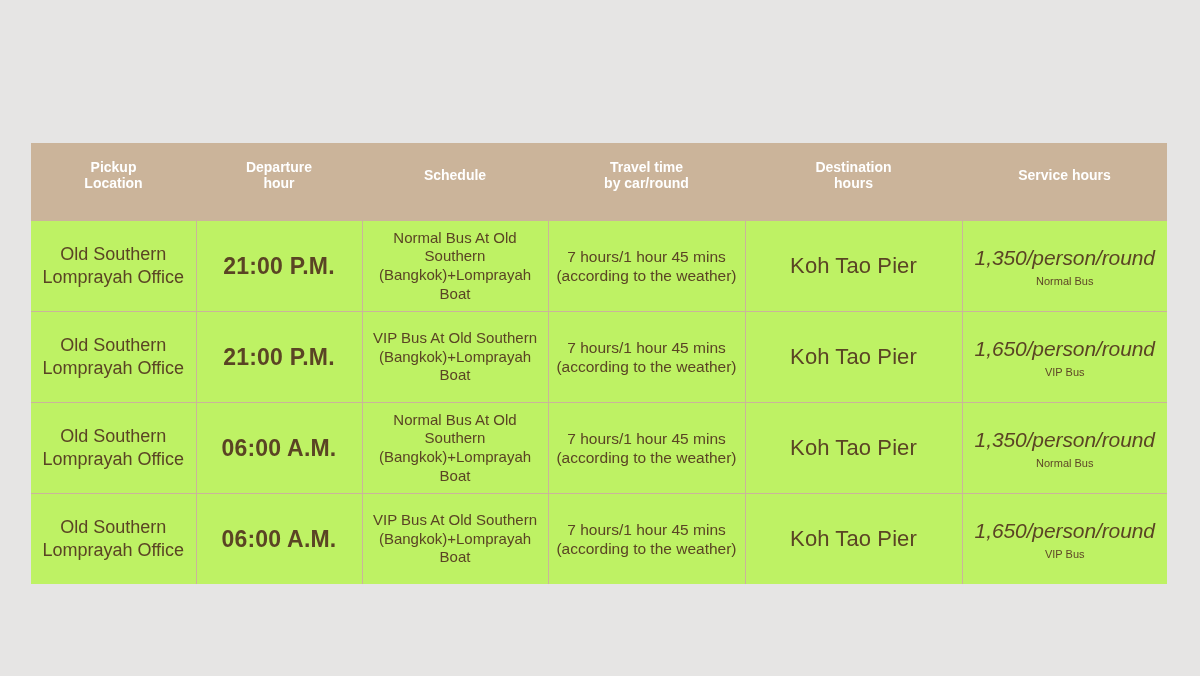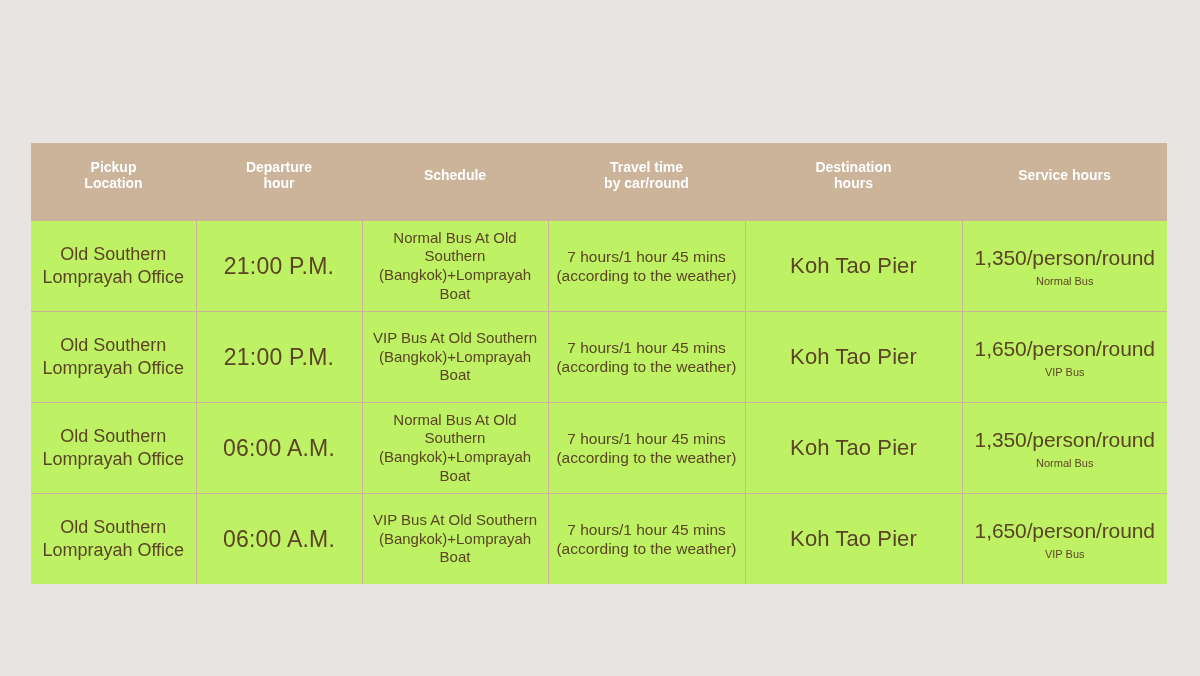--- a/index.html
+++ b/index.html
@@ -71,21 +71,21 @@
   .col-dest     { width: 217px; }
   .col-rates    { width: 205px; }
 
   .cell-pickup {
     font-size: 18px;
     line-height: 1.28;
     color: #5e4727;
   }
   .cell-time {
     font-size: 23px;
-    font-weight: normal;
+    font-weight: bold;
     color: #5a4424;
     letter-spacing: 0.2px;
   }
   .cell-company {
     font-size: 15px;
     line-height: 1.25;
     color: #5e4727;
   }
   .cell-travel {
     font-size: 15.5px;
@@ -95,20 +95,21 @@
   .cell-dest {
     font-size: 22px;
     color: #5a4424;
     letter-spacing: 0.1px;
   }
   .rate-main {
     font-size: 21px;
     color: #5a4424;
     letter-spacing: -0.1px;
     white-space: nowrap;
+    font-style: italic;
   }
   .rate-sub {
     font-size: 11px;
     color: #5e4727;
     margin-top: 5px;
   }
   .lh2 { display: block; }
 </style>
 </head>
 <body>

